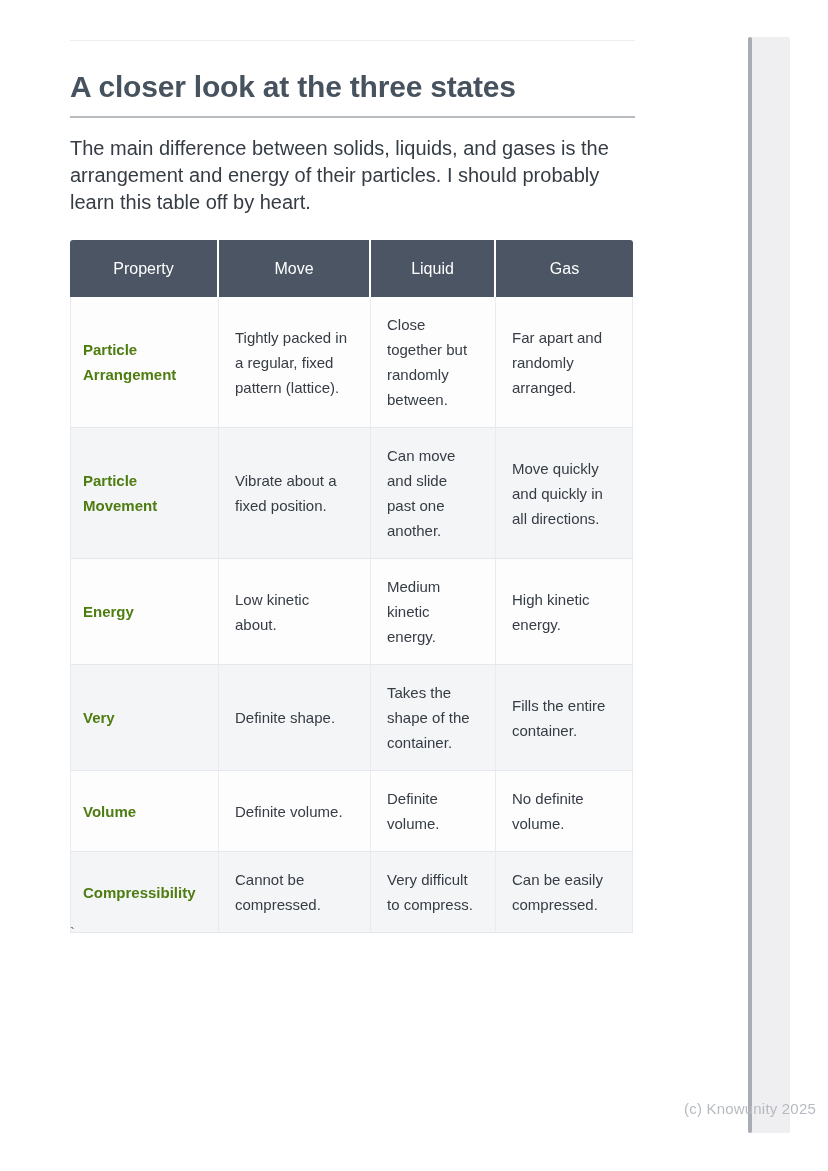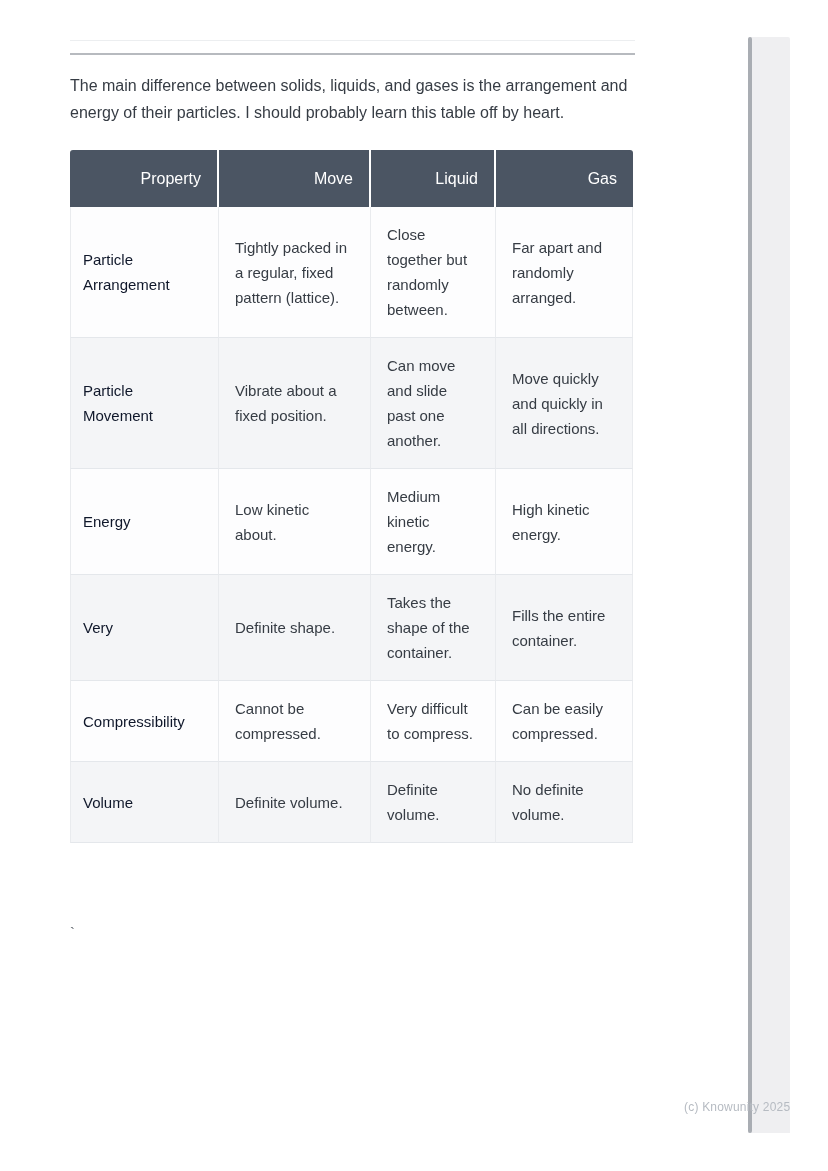--- a/index.html
+++ b/index.html
@@ -24,41 +24,41 @@
     color: #47525f;
     line-height: 34px;
   }
   .title-rule {
     margin-top: 12px;
     height: 2px;
     background: #b7babf;
   }
   p.intro {
     margin-top: 17px;
-    font-size: 16px;
+    font-size: 20px;
     line-height: 27px;
     color: #363c44;
   }
   table.states {
     margin-top: 24px;
     width: 563px;
     border-collapse: separate;
     border-spacing: 0;
     table-layout: fixed;
   }
   table.states col.c-property { width: 149px; }
   table.states col.c-solid    { width: 152px; }
   table.states col.c-liquid   { width: 125px; }
   table.states col.c-gas      { width: 137px; }
   table.states th {
     background: #4b5563;
     color: #ffffff;
     font-size: 16px;
     font-weight: 500;
-    text-align: right;
+    text-align: center;
     height: 57px;
     padding: 0 16px;
     vertical-align: middle;
     border-right: 2px solid #ffffff;
   }
   table.states th:first-child { border-top-left-radius: 3px; }
   table.states th:last-child  { border-top-right-radius: 3px; border-right: none; }
   table.states td {
     font-size: 15px;
     line-height: 25px;
@@ -66,36 +66,36 @@
     padding: 15px 16px;
     vertical-align: middle;
     background: #fdfdfe;
     border-bottom: 1px solid #e4e7eb;
     border-right: 1px solid #e9ebee;
   }
   table.states td:first-child { border-left: 1px solid #e9ebee; }
   table.states td:last-child  { border-right: 1px solid #e9ebee; }
   table.states tbody tr:nth-child(even) td { background: #f4f5f7; }
   table.states td.prop {
-    font-weight: 400;
-    color: #0f172a;
+    font-weight: 700;
+    color: #4d7c0f;
     padding-left: 12px;
   }
   .stray-char {
     position: absolute;
     left: 70px; top: 924px;
     font-size: 15px;
     color: #5a6068;
   }
   .footer-copyright {
     position: absolute;
     top: 1100px;
     left: 684px;
     width: 95px;
-    font-size: 12px;
+    font-size: 15px;
     letter-spacing: 0.2px;
     color: #b6bbc2;
     z-index: 5;
     white-space: nowrap;
   }
   .scroll-track {
     position: absolute;
     left: 748px; top: 37px;
     width: 42px; height: 1096px;
     background: #efeff1;
@@ -109,20 +109,21 @@
     width: 4px; height: 100%;
     background: #a9adb3;
     border-radius: 2px;
   }
 </style>
 </head>
 <body>
 
 <div class="sheet">
 
+  <h1 class="page-title">A closer look at the three states</h1>
 
   <div class="title-rule"></div>
 
   <p class="intro">The main difference between solids, liquids, and gases is the arrangement and energy of their particles. I should probably learn this table off by heart.</p>
 
   <table class="states">
     <colgroup>
       <col class="c-property">
         <col class="c-solid">
         <col class="c-liquid">
@@ -155,30 +156,30 @@
         <td>Medium kinetic energy.</td>
         <td>High kinetic energy.</td>
       </tr>
       <tr>
         <td class="prop">Very</td>
         <td>Definite shape.</td>
         <td>Takes the shape of the container.</td>
         <td>Fills the entire container.</td>
       </tr>
       <tr>
+        <td class="prop">Volume</td>
+        <td>Definite volume.</td>
+        <td>Definite volume.</td>
+        <td>No definite volume.</td>
+      </tr>
+      <tr>
         <td class="prop">Compressibility</td>
         <td>Cannot be compressed.</td>
         <td>Very difficult to compress.</td>
         <td>Can be easily compressed.</td>
-      </tr>
-      <tr>
-        <td class="prop">Volume</td>
-        <td>Definite volume.</td>
-        <td>Definite volume.</td>
-        <td>No definite volume.</td>
       </tr>
     </tbody>
   </table>
 </div>
 
 <div class="stray-char">`</div>
 
 <div class="footer-copyright">(c) Knowunity 2025</div>
 
 <div class="scroll-track">

